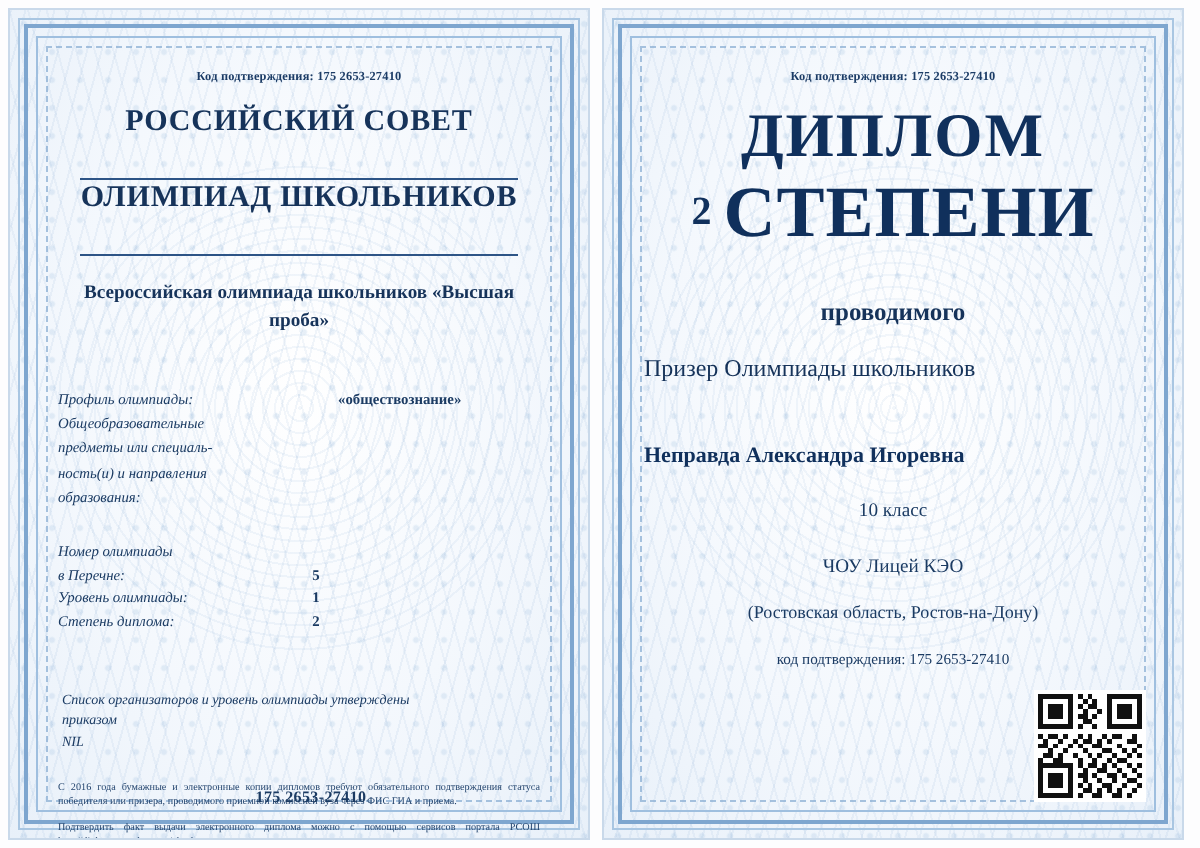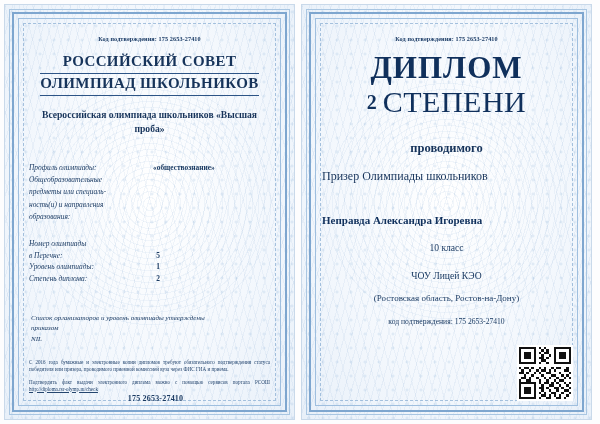--- a/index.html
+++ b/index.html
@@ -86,42 +86,42 @@
     font-weight:bold;
     font-size:15px;
     letter-spacing:.4px;
     line-height:1.28;
     color:#16335a;
     margin:6px 0 2px 0;
   }
   .council .ul{
     display:block;
     border-bottom:1.4px solid #2d5486;
-    padding-bottom:2px;
+    padding-bottom:18px;
     width:88%;
     margin:0 auto;
   }
   .olymp-title{
     text-align:center;
     font-size:9.6px;
     font-weight:bold;
     line-height:1.45;
     margin:12px 10px 0 10px;
     color:#16335a;
   }
   .fields{
     margin:26px 4px 0 4px;
     font-size:7.4px;
     line-height:1.5;
     color:#1b3b63;
   }
   .frow{
     display:flex;
     align-items:flex-start;
-    gap:6px;
+    gap:22px;
     margin-bottom:1px;
   }
   .frow .lab{ width:118px; font-style:italic; }
   .frow .val{ font-weight:bold; font-style:normal; }
   .numbers{
     margin:16px 4px 0 4px;
     font-size:7.4px;
     line-height:1.6;
   }
   .nrow{
@@ -175,22 +175,22 @@
     justify-content:center;
     gap:6px;
     margin-top:2px;
   }
   .degree-num{
     font-size:20px;
     font-weight:bold;
     color:#10305c;
   }
   .degree-word{
-    font-size:30px;
-    font-weight:normal;
+    font-size:36px;
+    font-weight:bold;
     letter-spacing:.5px;
     color:#10305c;
   }
   .awarded{
     text-align:center;
     font-size:12.5px;
     font-weight:bold;
     margin-top:22px;
     color:#16335a;
   }

